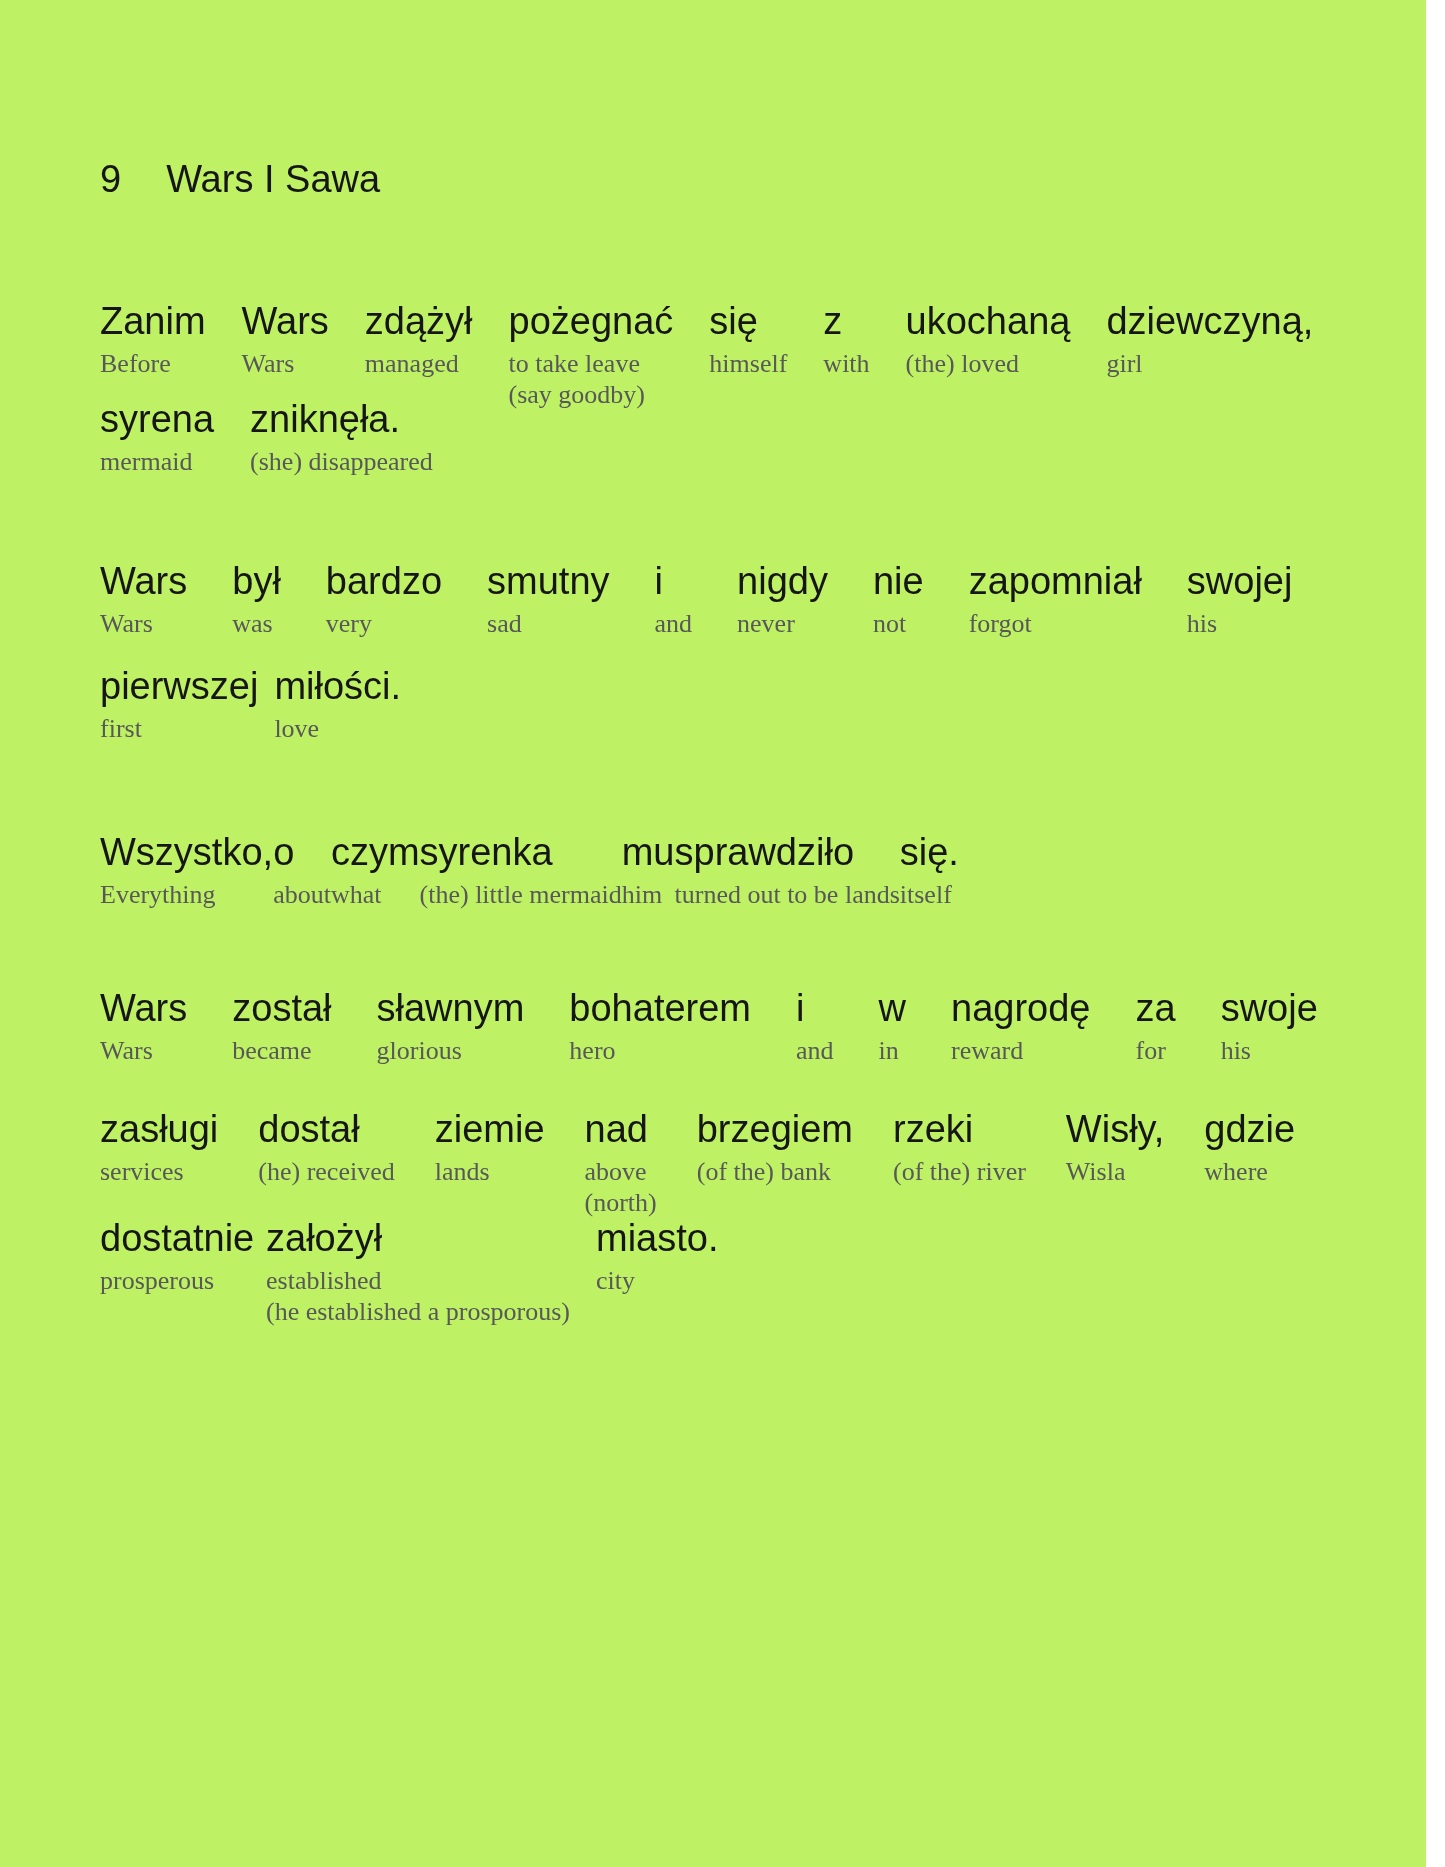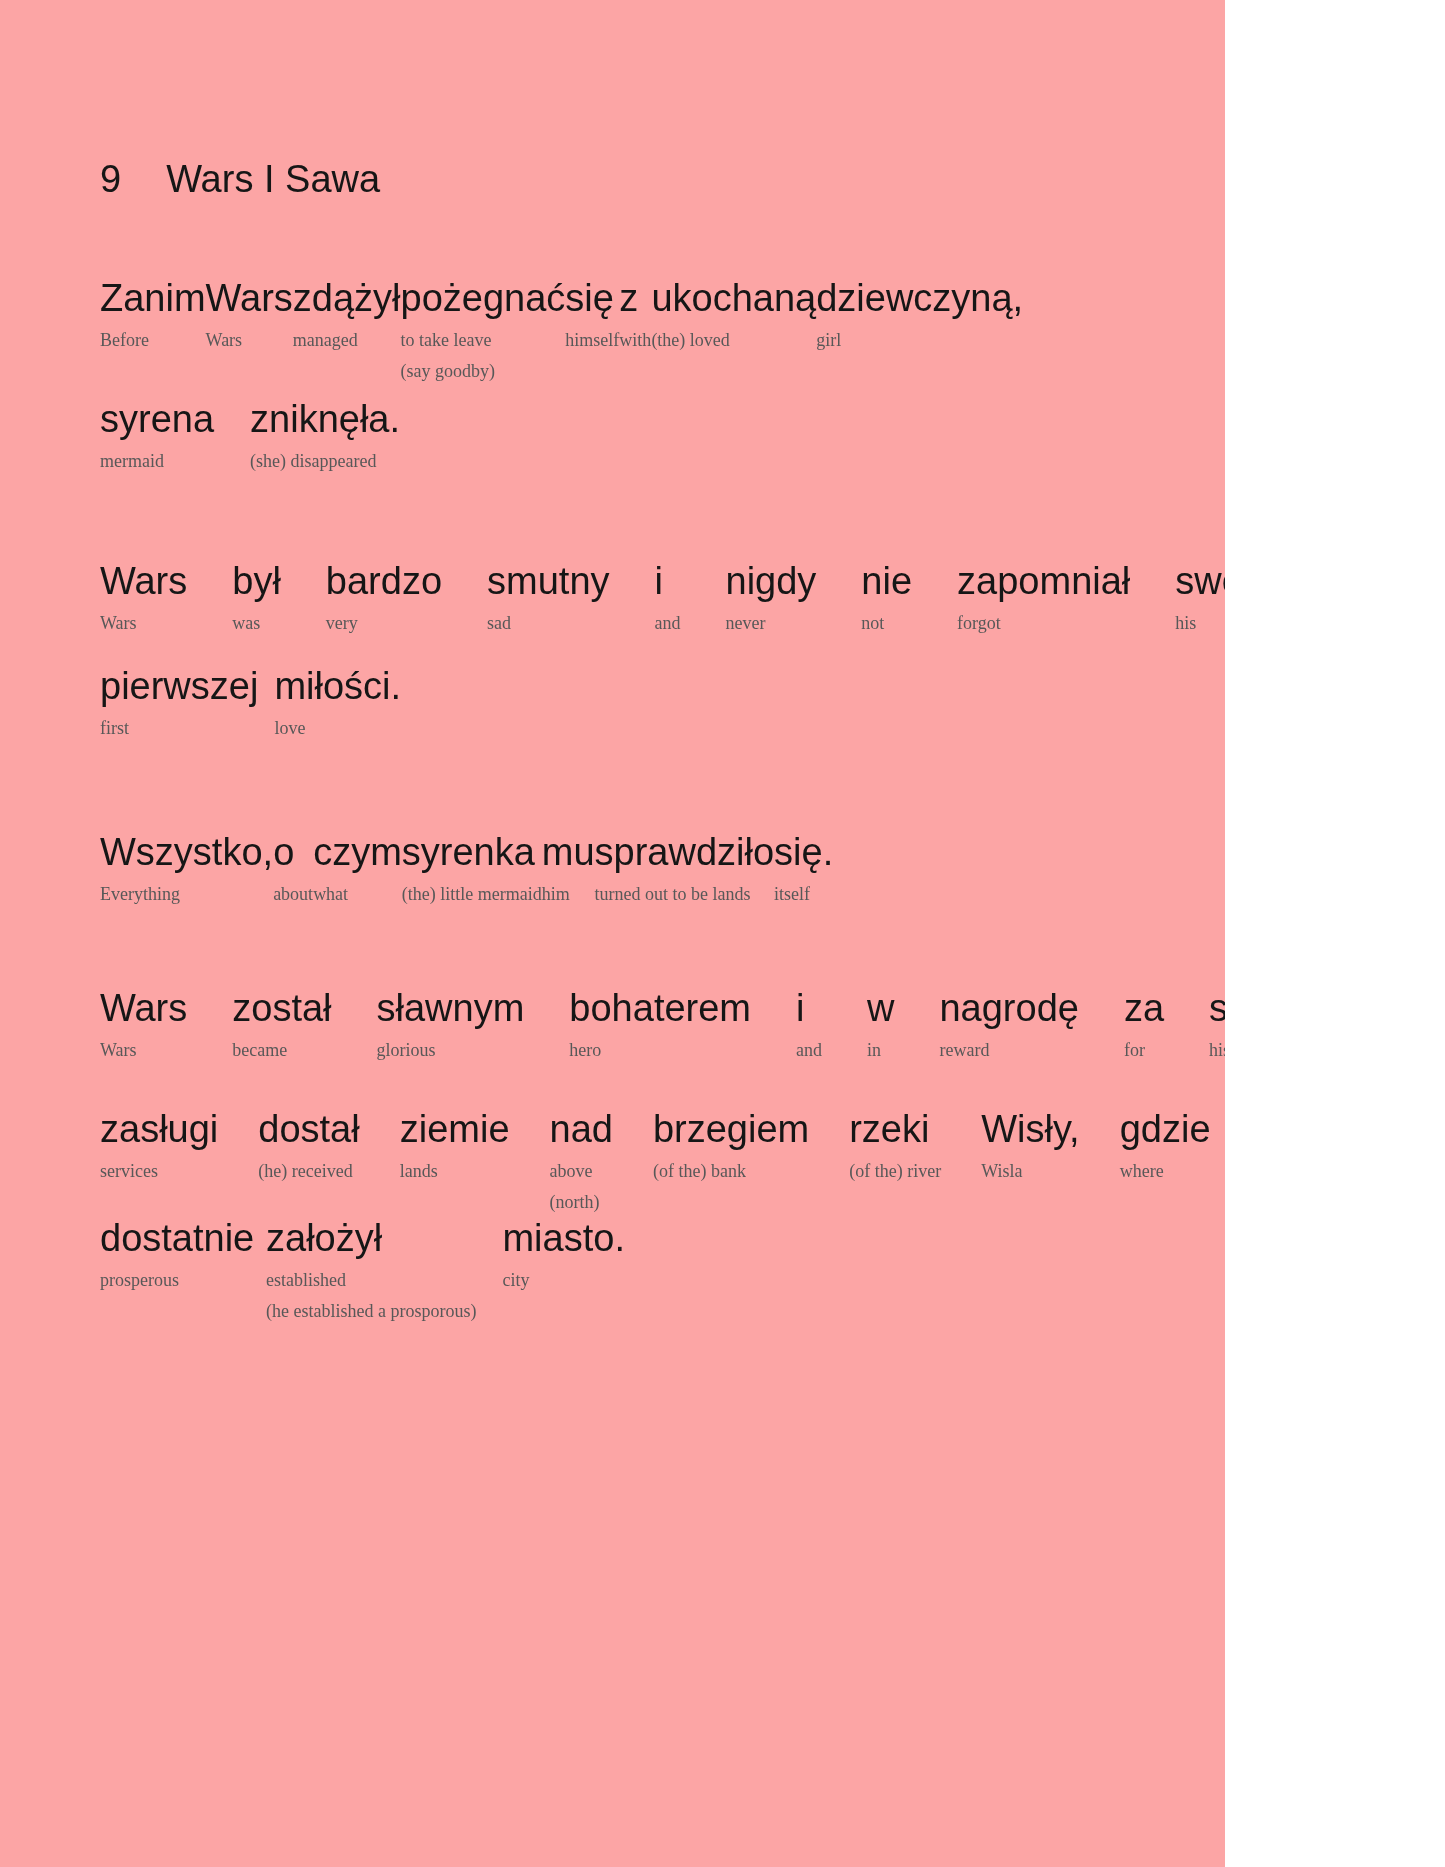--- a/index.html
+++ b/index.html
@@ -1,20 +1,20 @@
 <!DOCTYPE html>
 <html><head>
 <meta charset="utf-8">
 <style>
   html, body { margin: 0; padding: 0; background: #ffffff; }
   .page {
     position: relative;
-    width: 1225px;
+    width: 1426px;
     height: 1867px;
-    background: #fca5a5;
+    background: #bef264;
     overflow: hidden;
     font-family: "Liberation Sans", sans-serif;
   }
   .heading {
     position: absolute;
     left: 100px;
     top: 156px;
     font-size: 38px;
     line-height: 46px;
     color: #161616;
@@ -30,28 +30,28 @@
   .w { flex: 0 0 auto; }
   .pl {
     font-family: "Liberation Sans", sans-serif;
     font-size: 38px;
     line-height: 46px;
     color: #161616;
     white-space: nowrap;
   }
   .en {
     font-family: "Liberation Serif", serif;
-    font-size: 18px;
+    font-size: 26px;
     line-height: 31px;
     color: #585858;
     white-space: nowrap;
   }
   .en.first { margin-top: 4px; }
   
-  .r0 { top: 275px;  }
+  .r0 { top: 298px;  gap: 36px; }
   .r1 { top: 396px;  gap: 36px; }
   .r2 { top: 558px;  gap: 45px; }
   .r3 { top: 663px;  gap: 16px; }
   .r4 { top: 829px;  }
   .r5 { top: 985px;  gap: 45px; }
   .r6 { top: 1106px; gap: 40px; }
   .r7 { top: 1215px; gap: 26px; }
   
   .r7 .w:first-child { width: 140px; }
 </style>

